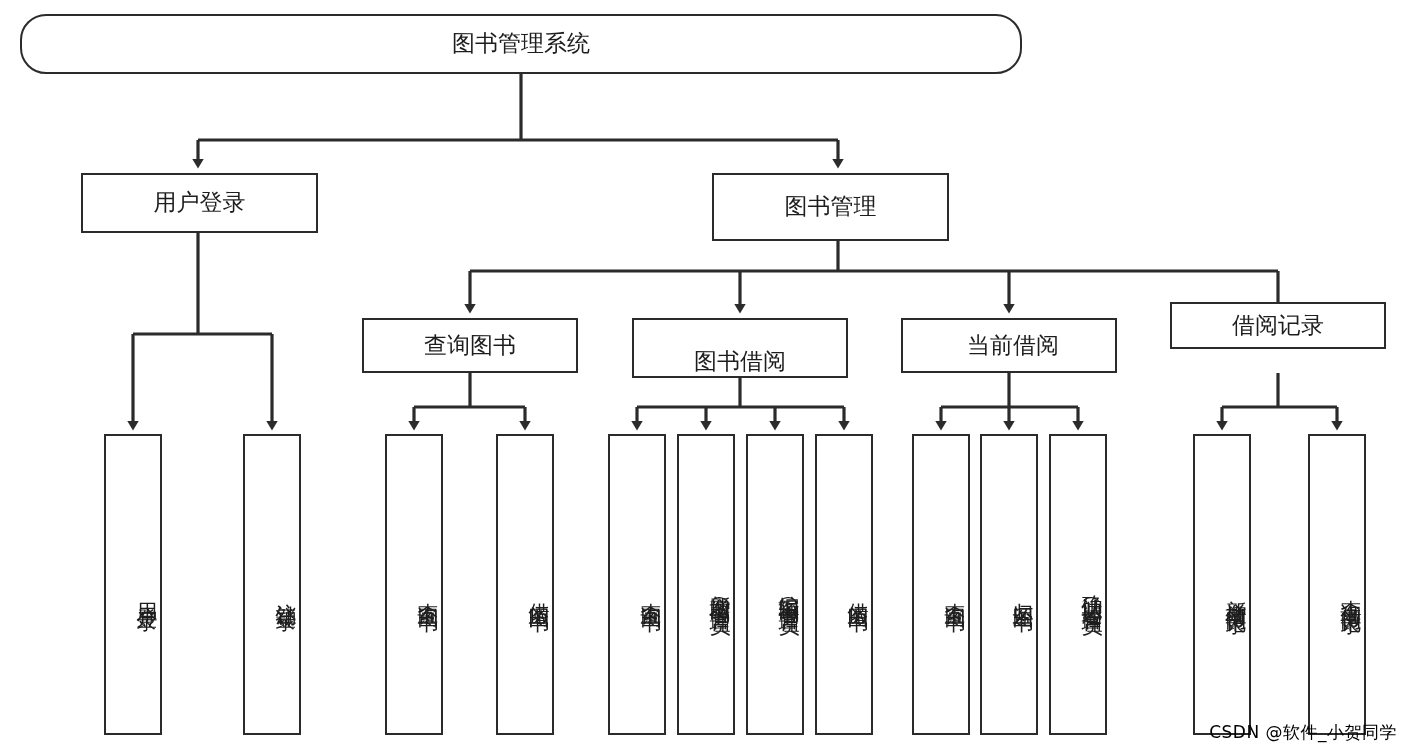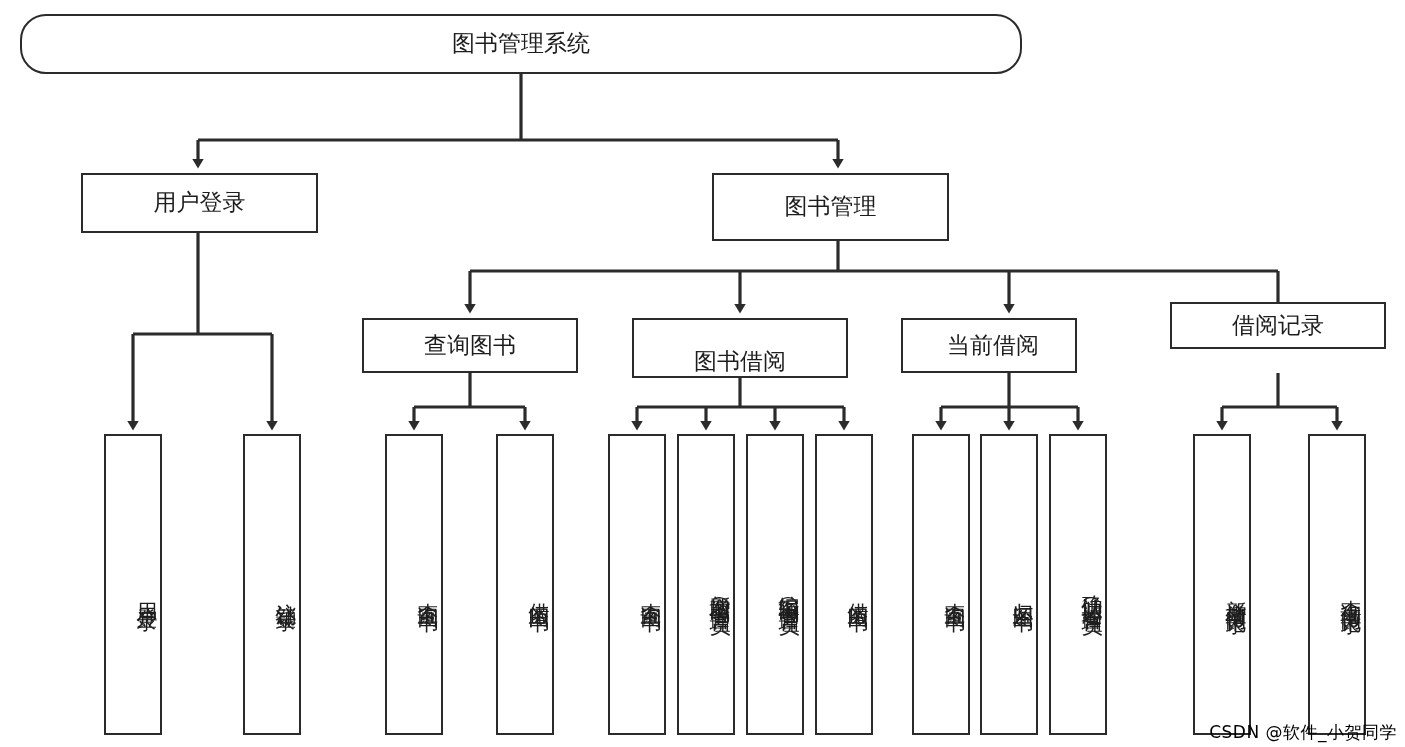--- a/index.html
+++ b/index.html
@@ -134,21 +134,21 @@
   <div class="node node-h" style="left:712px; top:173px; width:237px; height:68px;">
     <span>图书管理</span>
   </div>
 
   <div class="node node-h" style="left:362px; top:318px; width:216px; height:55px;">
     <span>查询图书</span>
   </div>
   <div class="node node-h" style="left:632px; top:318px; width:216px; height:60px;align-items:flex-end;">
     <span>图书借阅</span>
   </div>
-  <div class="node node-h" style="left:901px; top:318px; width:176px; height:55px;padding-left:8px;">
+  <div class="node node-h" style="left:901px; top:318px; width:216px; height:55px;padding-left:8px;">
     <span>当前借阅</span>
   </div>
   <div class="node node-h" style="left:1170px; top:302px; width:216px; height:47px;">
     <span>借阅记录</span>
   </div>
 
   <div class="node node-leaf" style="left:104px; top:434px; width:58px; height:301px;">
     <span class="leaf-text">用户登录</span>
   </div>
   <div class="node node-leaf" style="left:243px; top:434px; width:58px; height:301px;">

